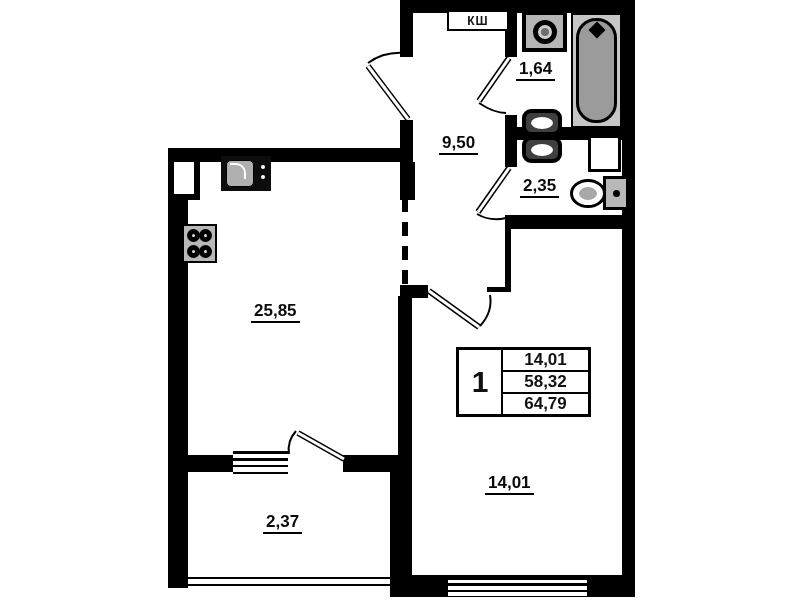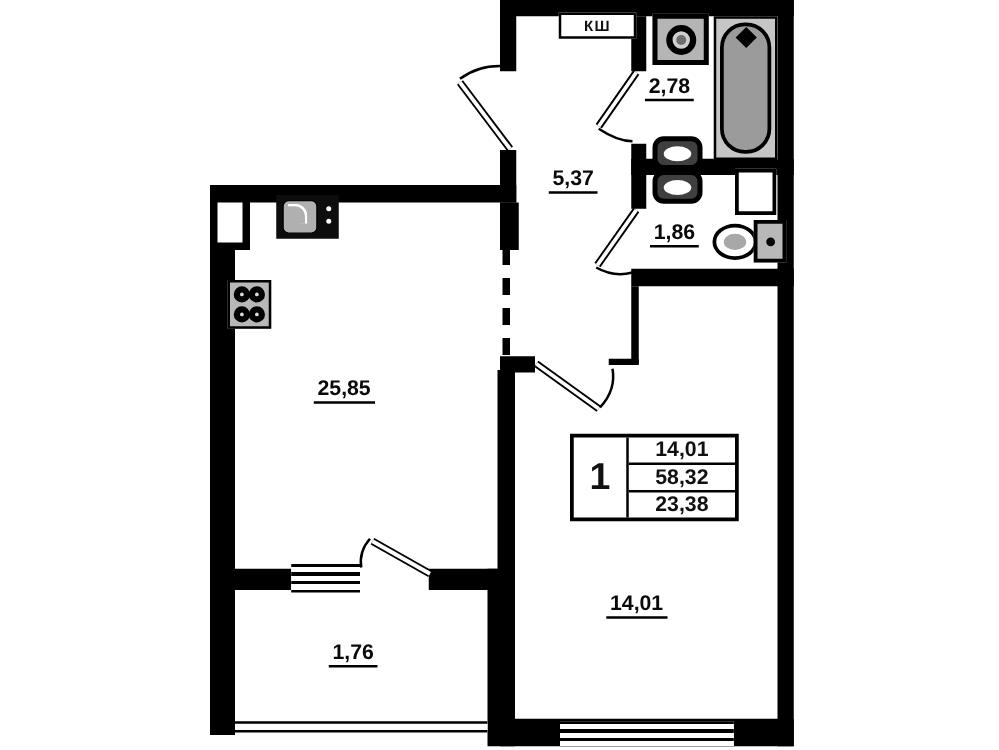--- a/index.html
+++ b/index.html
@@ -209,29 +209,29 @@
 
     <line x1="429" y1="291" x2="479" y2="327" stroke="#000" stroke-width="6"></line>
     <line x1="429" y1="291" x2="479" y2="327" stroke="#fff" stroke-width="3"></line>
     <path d="M 480 326 Q 493 312 490 295" fill="none" stroke="#000" stroke-width="2"></path>
 
     <line x1="344" y1="459" x2="298" y2="433" stroke="#000" stroke-width="6"></line>
     <line x1="344" y1="459" x2="298" y2="433" stroke="#fff" stroke-width="3"></line>
     <path d="M 296 431 Q 287 441 289 454" fill="none" stroke="#000" stroke-width="2"></path>
   </svg>
 
-  <div class="room-label" style="left:516px;top:59px;">2,78</div>
-  <div class="room-label" style="left:439px;top:133px;">5,37</div>
-  <div class="room-label" style="left:520px;top:176px;">1,86</div>
+  <div class="room-label" style="left:516px;top:59px;">1,64</div>
+  <div class="room-label" style="left:439px;top:133px;">9,50</div>
+  <div class="room-label" style="left:520px;top:176px;">2,35</div>
   <div class="room-label" style="left:251px;top:301px;">25,85</div>
-  <div class="room-label" style="left:263px;top:512px;">1,76</div>
+  <div class="room-label" style="left:263px;top:512px;">2,37</div>
   <div class="room-label" style="left:485px;top:473px;">14,01</div>
 
   <div class="info-table">
     <div class="col-rooms">1</div>
     <div class="col-areas">
       <div class="area-row">14,01</div>
       <div class="area-row">58,32</div>
-      <div class="area-row">23,38</div>
+      <div class="area-row">64,79</div>
     </div>
   </div>
 
 </div>
 
 </body></html>

